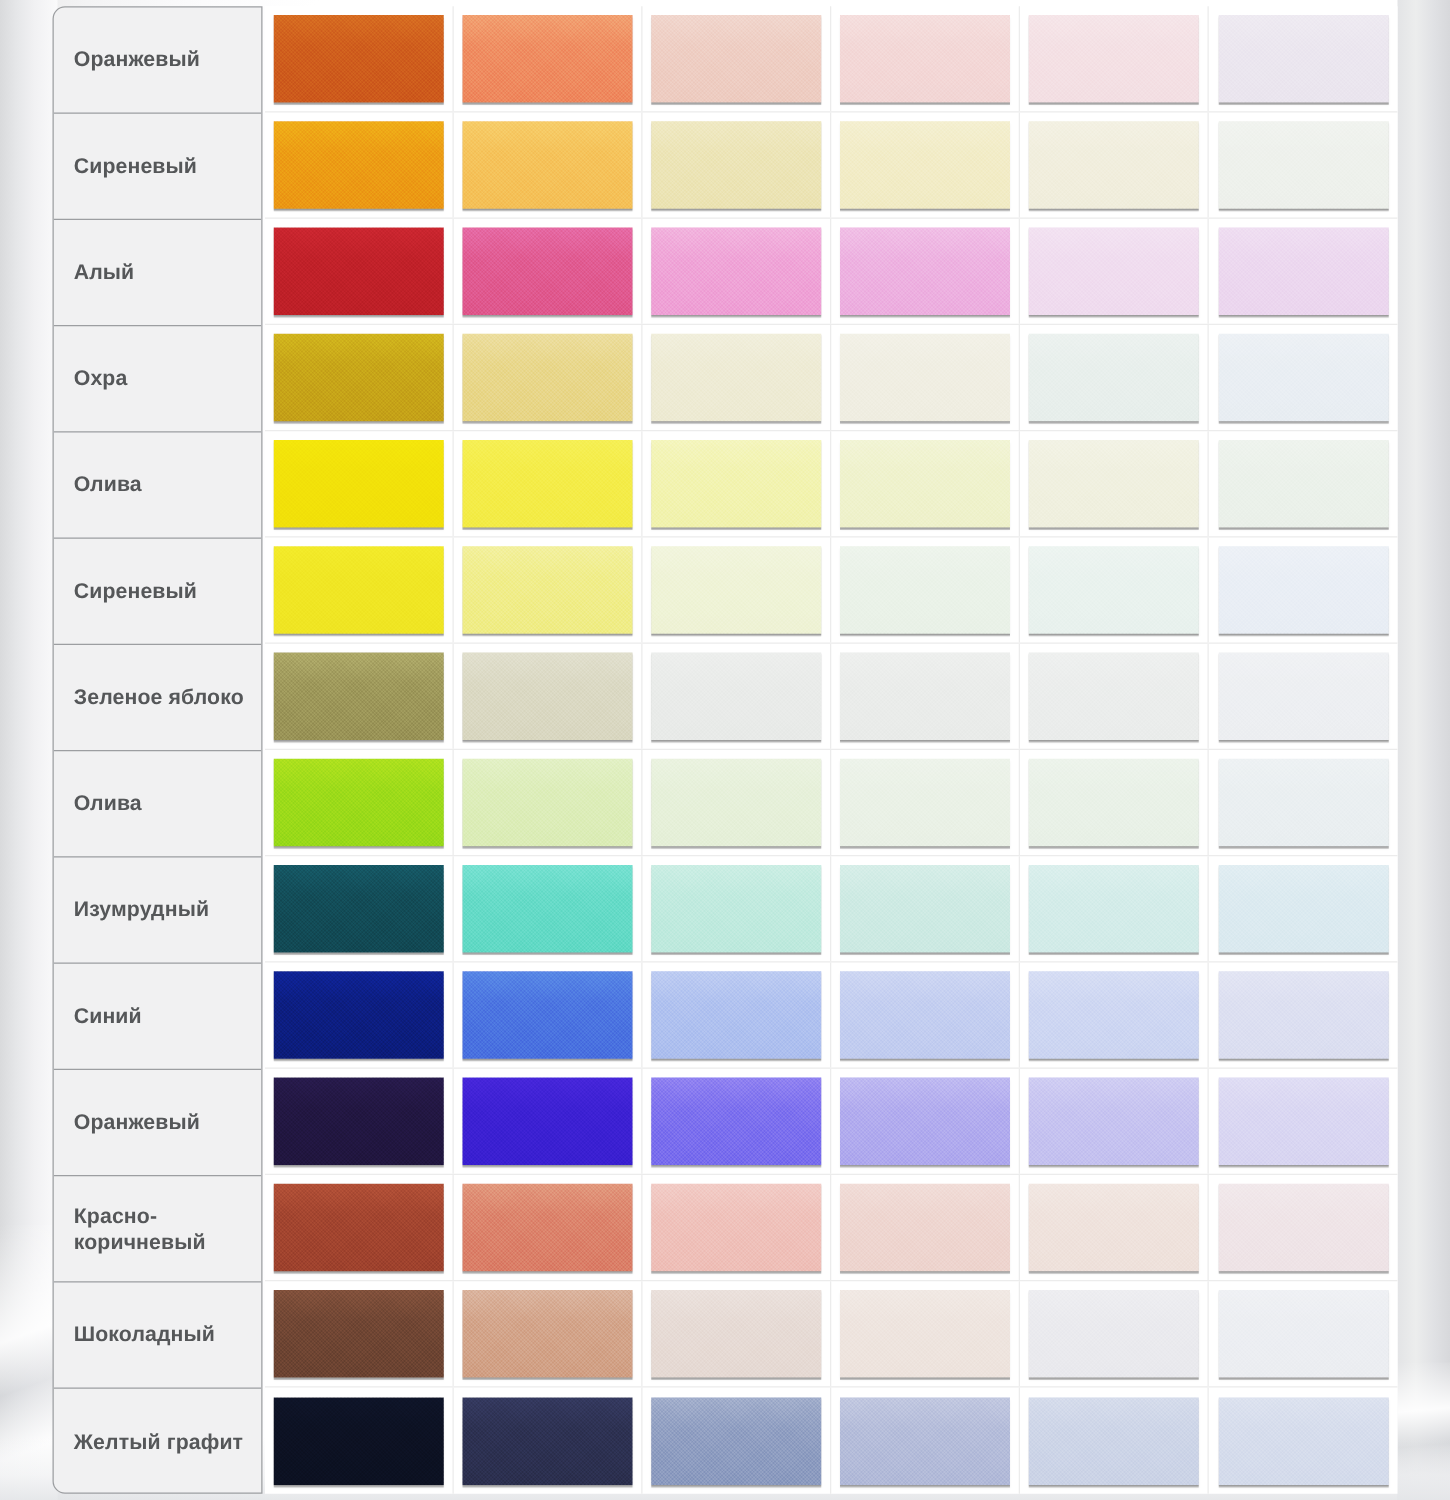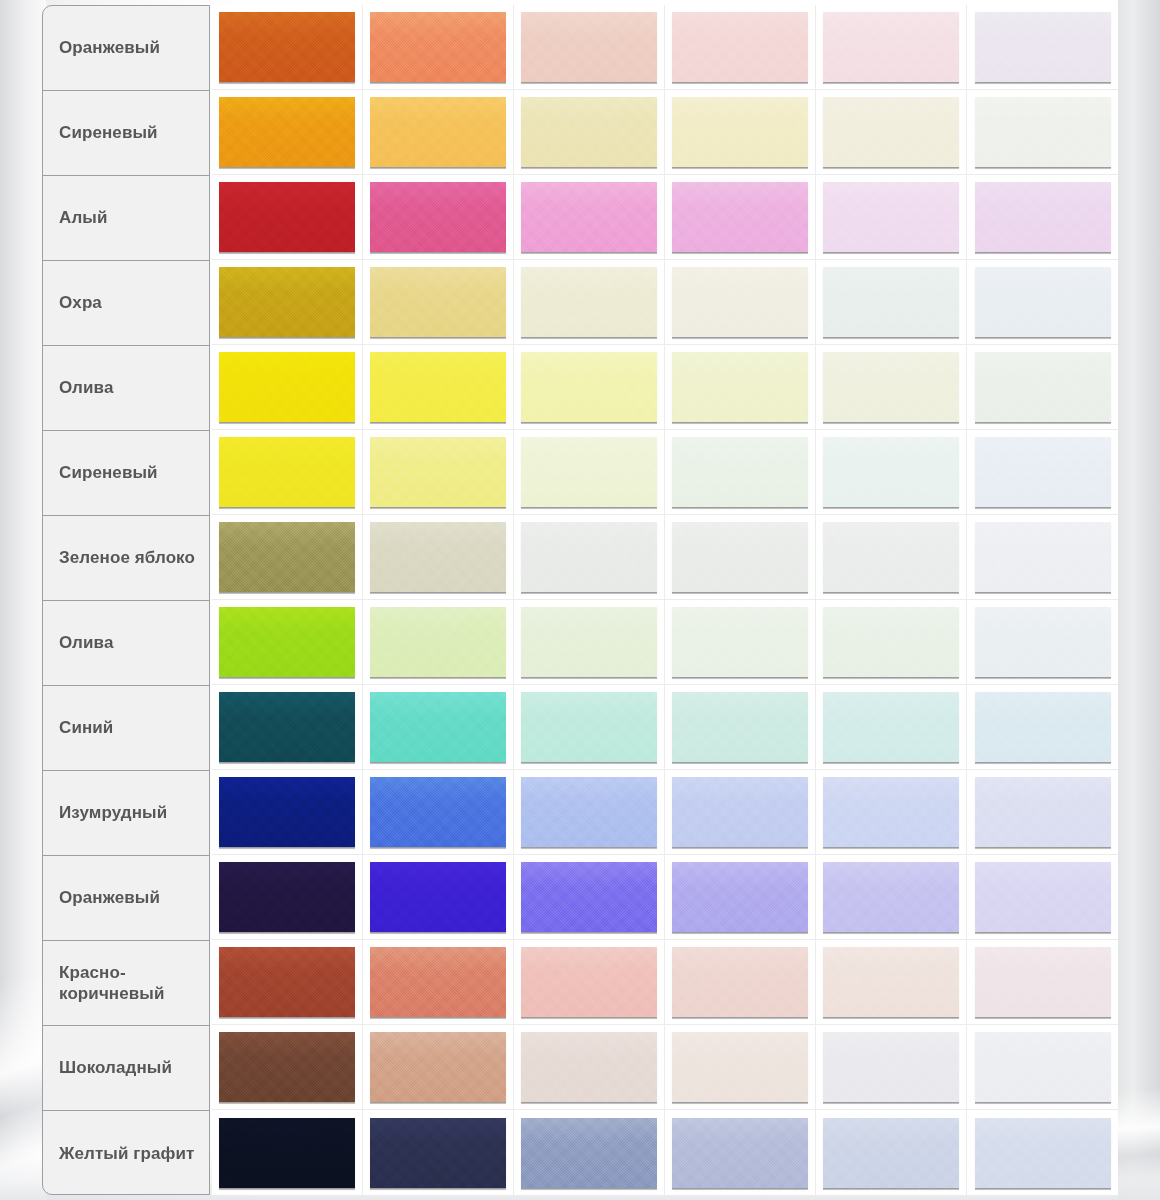--- a/index.html
+++ b/index.html
@@ -140,26 +140,26 @@
       <div class="label-cell">
         <span class="label-text">Сиреневый</span>
       </div>
       <div class="label-cell">
         <span class="label-text">Зеленое яблоко</span>
       </div>
       <div class="label-cell">
         <span class="label-text">Олива</span>
       </div>
       <div class="label-cell">
+        <span class="label-text">Изумрудный</span>
+      </div>
+      <div class="label-cell">
         <span class="label-text">Синий</span>
       </div>
       <div class="label-cell">
-        <span class="label-text">Изумрудный</span>
-      </div>
-      <div class="label-cell">
         <span class="label-text">Оранжевый</span>
       </div>
       <div class="label-cell">
         <span class="label-text">Красно-коричневый</span>
       </div>
       <div class="label-cell">
         <span class="label-text">Шоколадный</span>
       </div>
       <div class="label-cell">
         <span class="label-text">Желтый графит</span>

